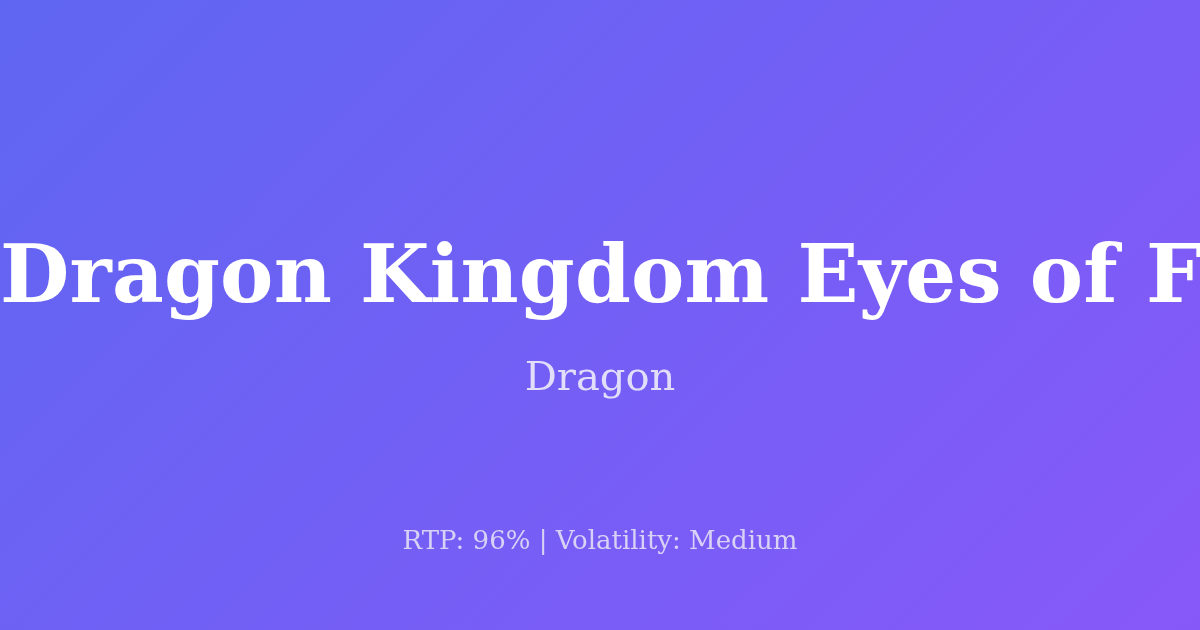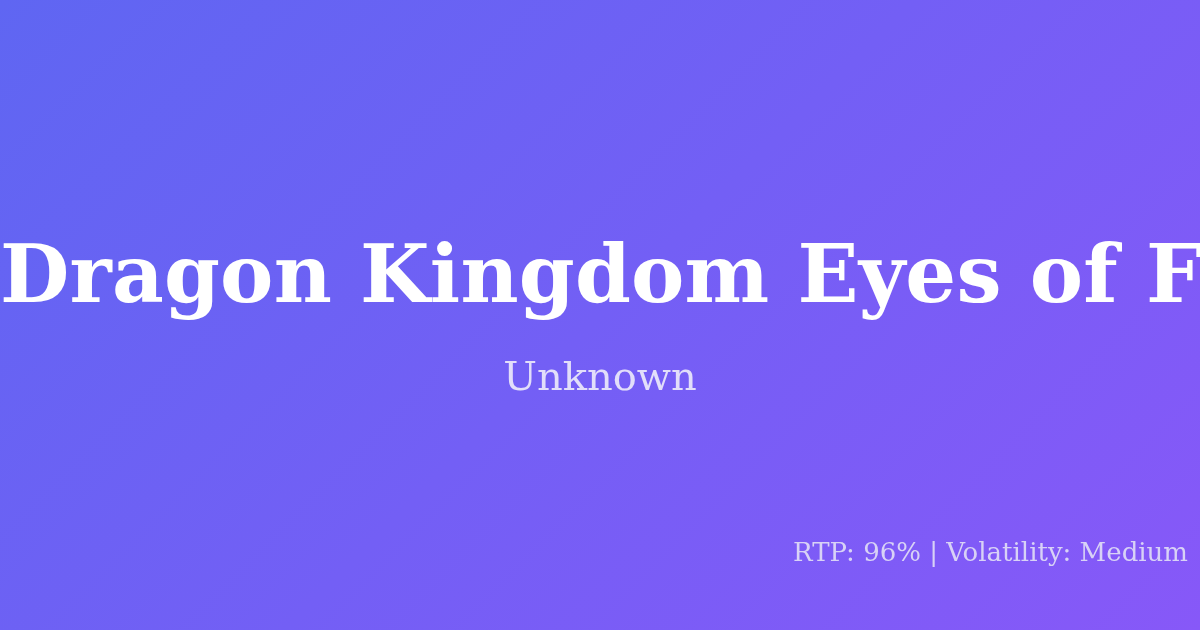--- a/index.html
+++ b/index.html
@@ -67,39 +67,39 @@
     text-align: center;
     white-space: nowrap;
   }
 
   
   .game-stats {
     position: absolute;
     left: 0;
     right: 0;
     top: 527px;
-    margin: 12px;
+    margin: 0;
     padding: 0;
     font-family: "DejaVu Serif", "Liberation Serif", serif;
     font-size: 26px;
     font-weight: 400;
     line-height: 1.0;
     color: #d8d2f6;
-    text-align: right;
+    text-align: center;
     white-space: nowrap;
   }
 </style>
 </head>
 <body>
 
 <div class="og-card">
 
   <div class="card-body">
 
     <h1 class="game-title">Dragon Kingdom Eyes of Fire</h1>
 
-    <div class="game-subtitle">Unknown</div>
+    <div class="game-subtitle">Dragon</div>
 
   </div>
 
   <div class="game-stats">RTP: 96% | Volatility: Medium</div>
 
 </div>
 
 </body></html>

